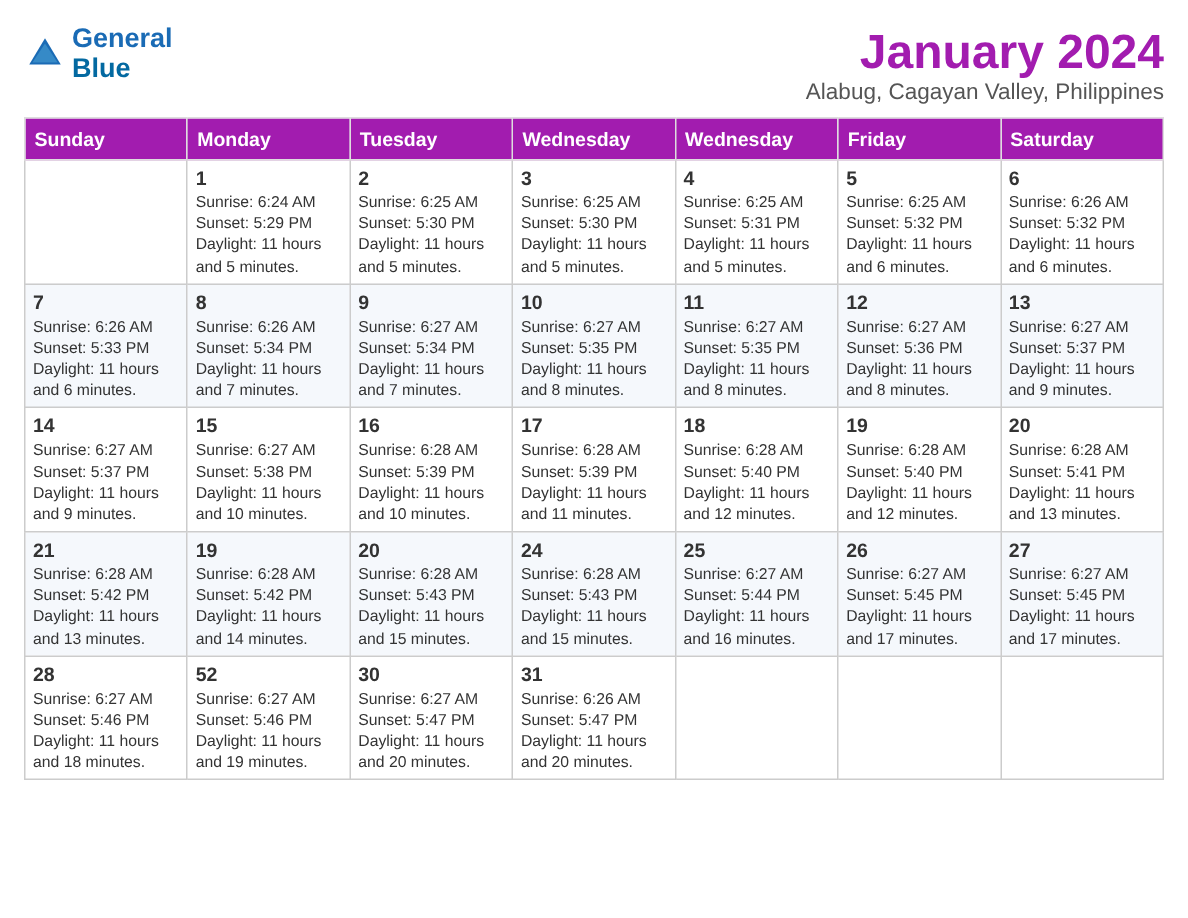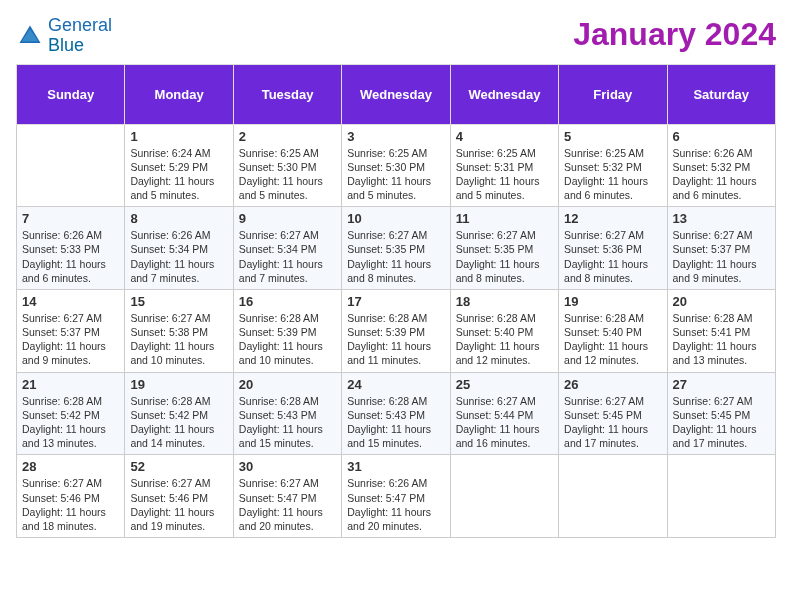--- a/index.html
+++ b/index.html
@@ -16,21 +16,21 @@
       justify-content: space-between;
       margin-bottom: 8px;
     }
     .logo {
       display: flex;
       align-items: center;
       gap: 4px;
     }
     .logo-text {
       font-size: 18px;
-      font-weight: normal;
+      font-weight: bold;
       color: #333;
       line-height: 1.1;
     }
     .logo-text span {
       color: #1a6bb5;
     }
     .logo-icon {
       width: 28px;
       height: 28px;
     }
@@ -45,24 +45,24 @@
     .location-title {
       font-size: 15px;
       color: #555;
     }
     table {
       width: 100%;
       border-collapse: collapse;
       table-layout: fixed;
     }
     th {
-      background-color: #6d28d9;
+      background-color: #a21caf;
       color: white;
-      text-align: center;
-      padding: 22px 6px;
+      text-align: left;
+      padding: 6px 6px;
       font-size: 13px;
       font-weight: bold;
       border: 1px solid #ddd;
     }
     td {
       border: 1px solid #ccc;
       vertical-align: top;
       padding: 4px 5px;
       font-size: 11px;
       color: #333;
@@ -98,20 +98,21 @@
       <polygon points="20,5 35,30 5,30" fill="#1a6bb5"></polygon>
       <polygon points="20,10 32,28 8,28" fill="#4a9fd4" opacity="0.6"></polygon>
     </svg>
     <div class="logo-text">
       <span>General</span><br>
       <span style="color:#0369a1;">Blue</span>
     </div>
   </div>
   <div class="title-block">
     <div class="month-title">January 2024</div>
+    <div class="location-title">Alabug, Cagayan Valley, Philippines</div>
   </div>
 </div>
 
 <table>
   <thead>
     <tr>
     <th>Sunday</th>
         <th>Monday</th>
         <th>Tuesday</th>
         <th>Wednesday</th>

